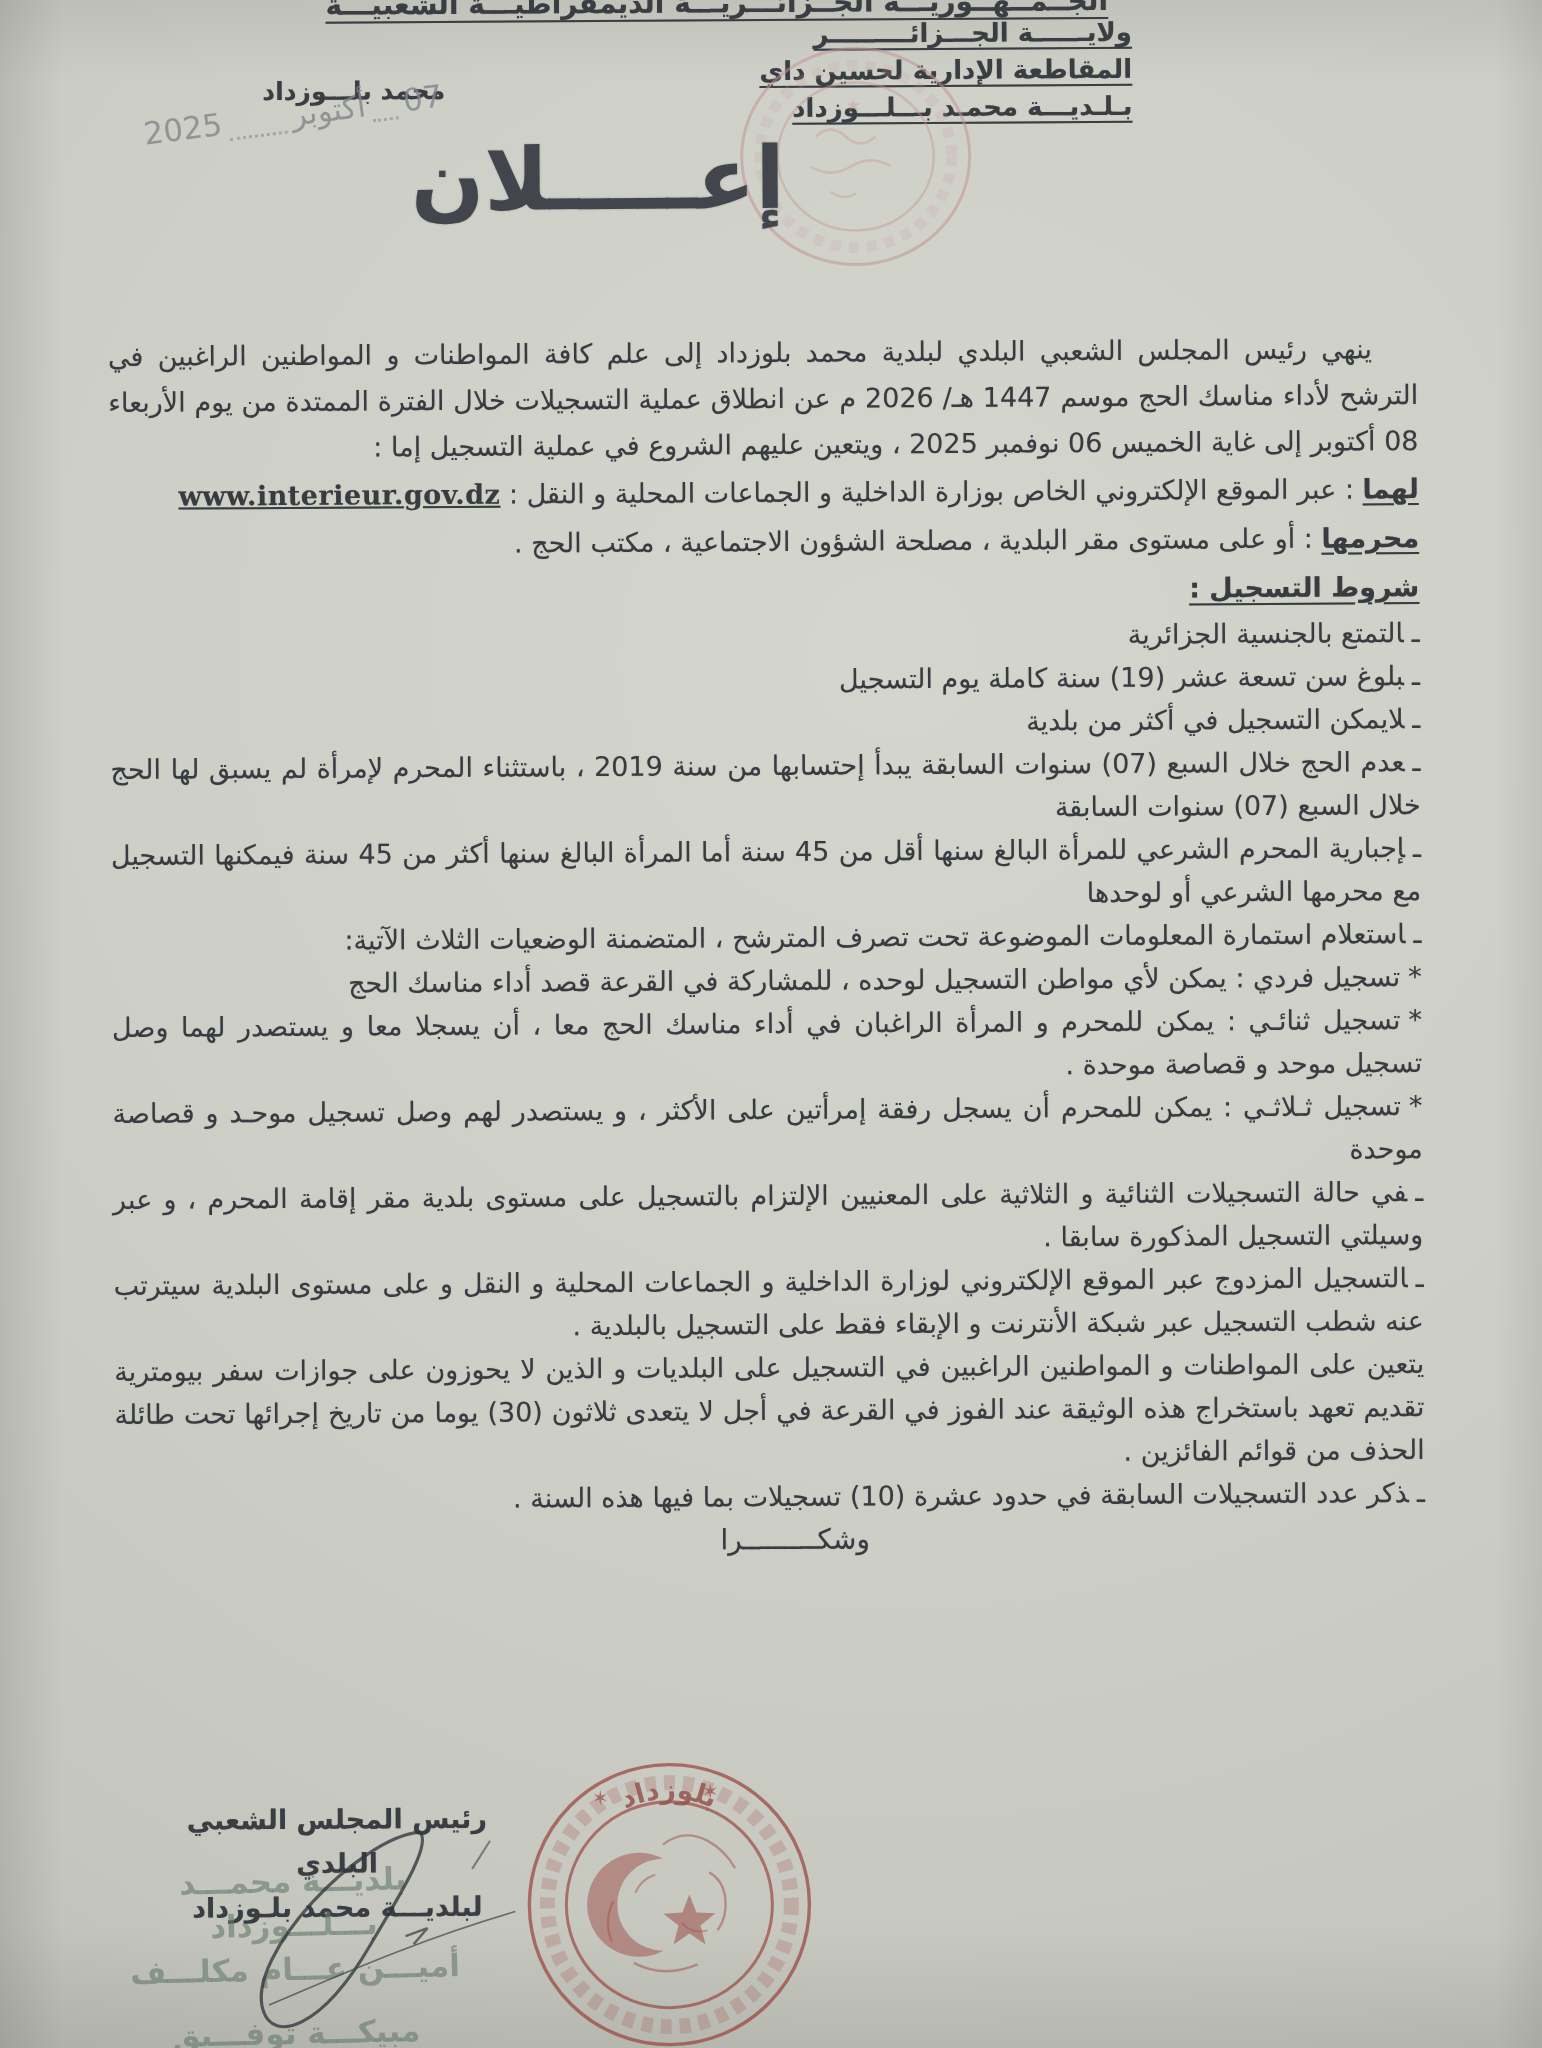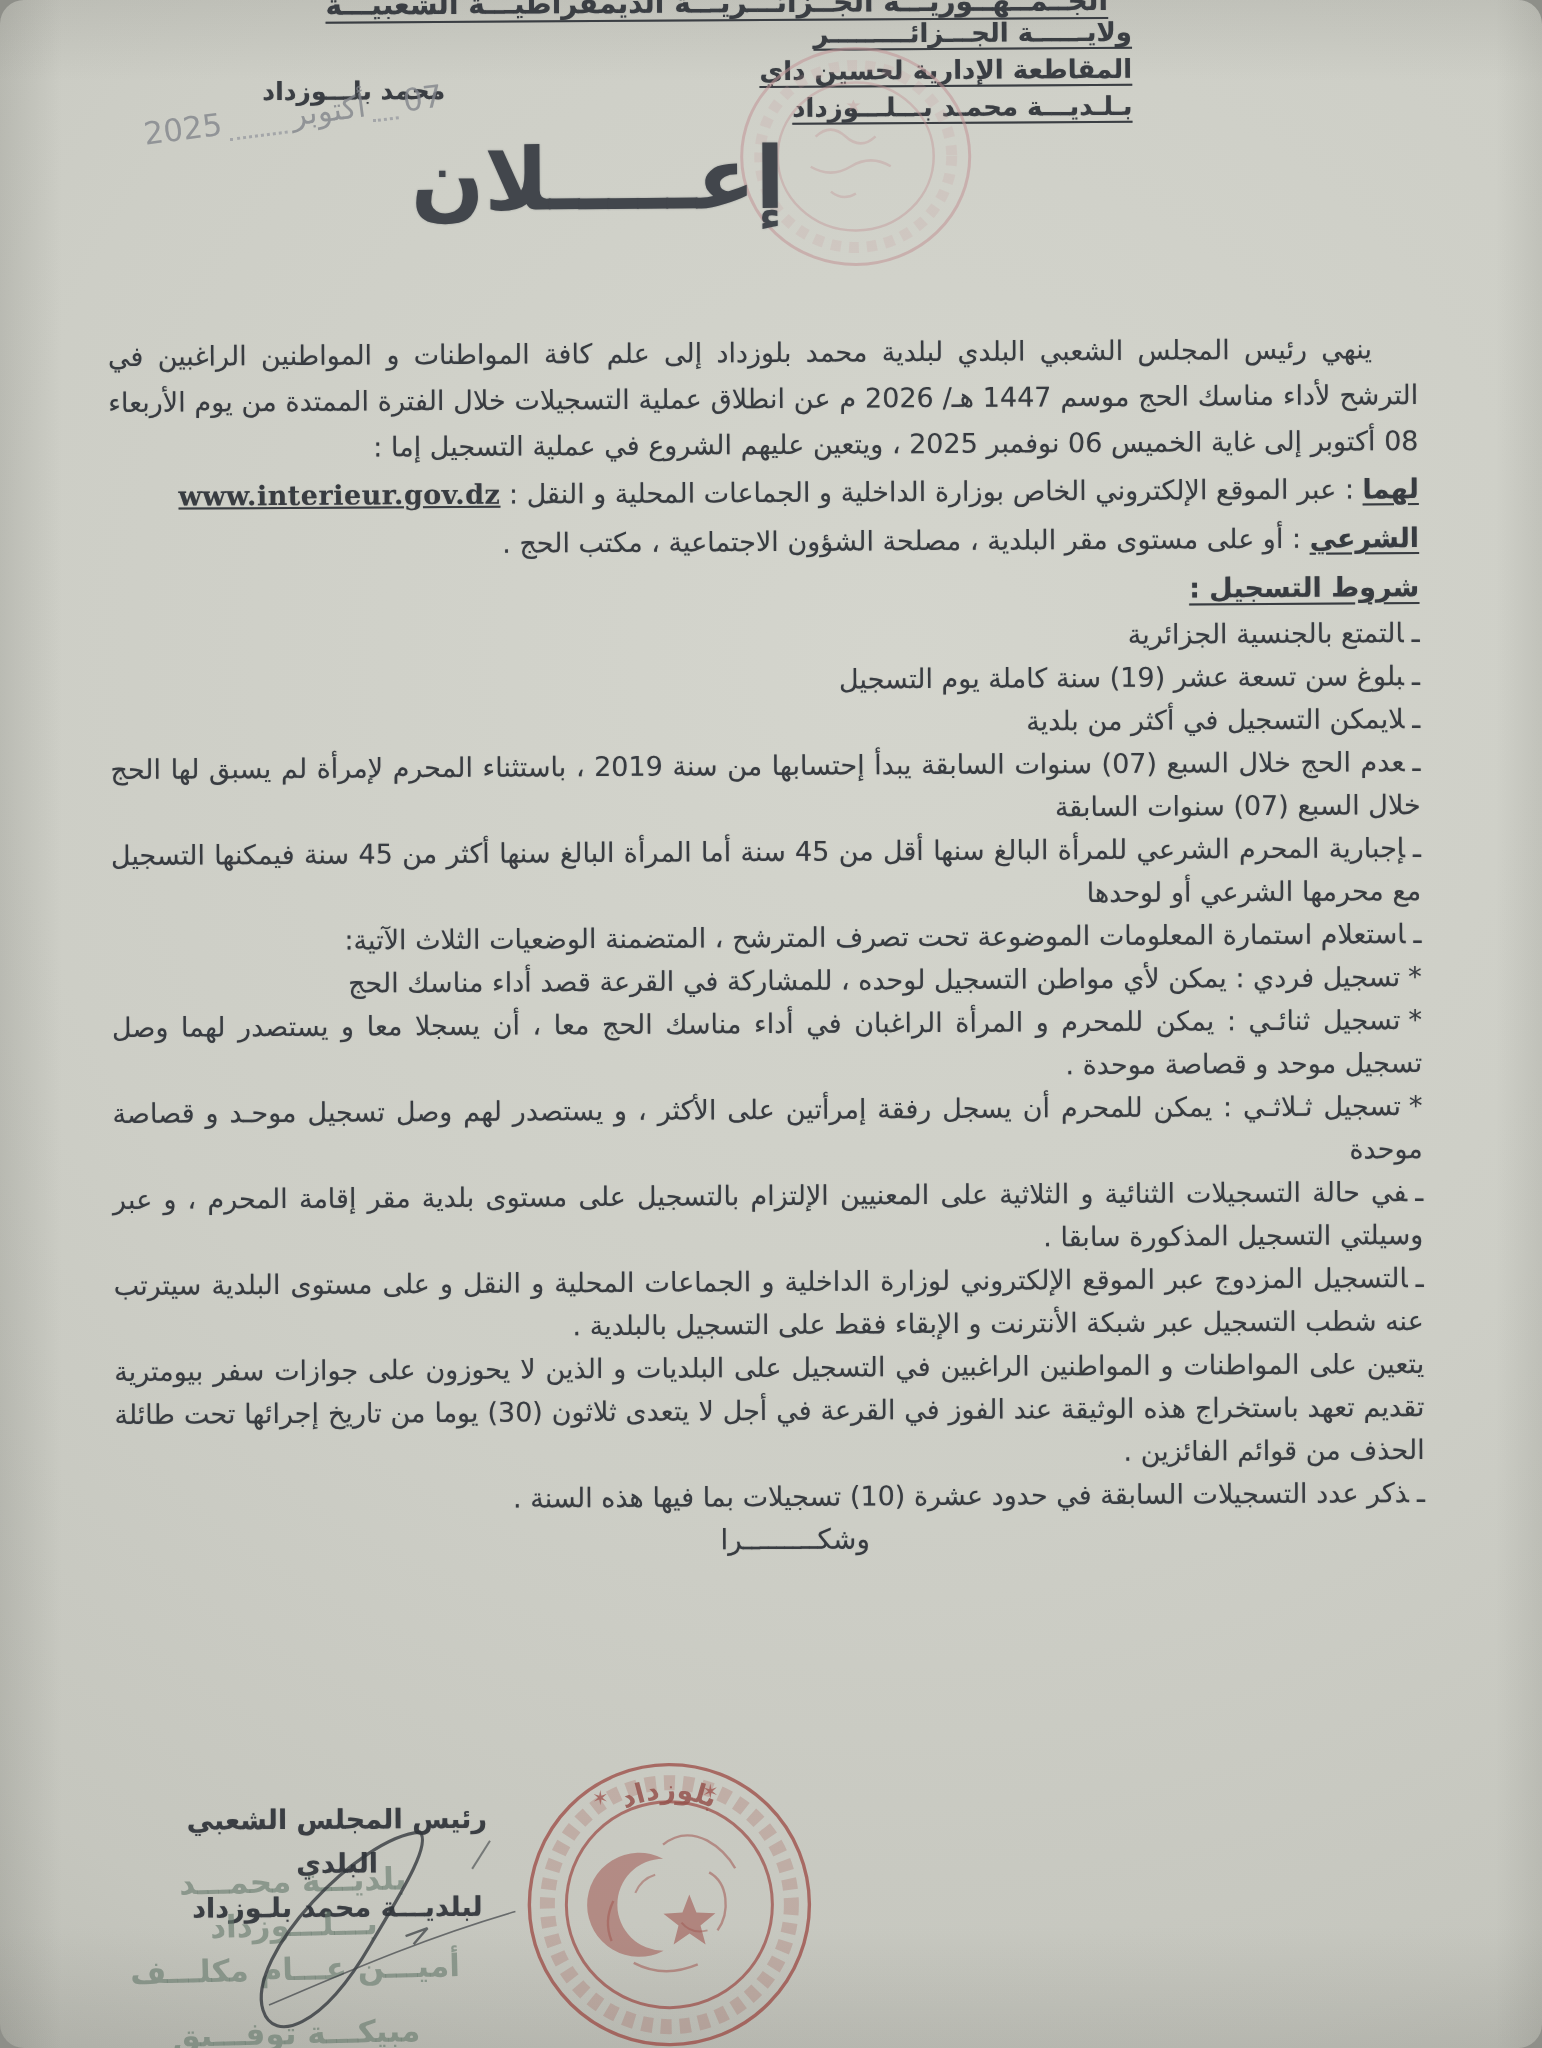--- a/index.html
+++ b/index.html
@@ -9,21 +9,20 @@
     margin:0 auto;
     overflow:hidden;
     font-family:"DejaVu Sans",sans-serif;
     background:
       linear-gradient(90deg, rgba(70,70,64,.14) 0%, rgba(70,70,64,0) 4%),
       linear-gradient(270deg, rgba(70,70,64,.10) 0%, rgba(70,70,64,0) 3%),
       linear-gradient(180deg, rgba(70,70,64,.10) 0%, rgba(70,70,64,0) 4%),
       linear-gradient(0deg, rgba(70,70,64,.12) 0%, rgba(70,70,64,0) 6%),
       radial-gradient(115% 85% at 58% 32%, #d4d5cd 0%, #cdcec6 50%, #c5c6be 82%, #babbb3 100%);
     color:#3a3e43;
-    border-radius:24px;
   }
   .tilt{position:absolute;inset:0;transform:rotate(-0.35deg);}
   .soft{text-shadow:0 0 1px rgba(70,74,80,.45);}
 
   
   .republic{
     position:absolute;top:-14px;left:318px;width:810px;
     text-align:center;font-size:28px;font-weight:bold;
     text-decoration:underline;text-underline-offset:7px;text-decoration-thickness:2px;
     white-space:nowrap;
@@ -125,21 +124,21 @@
     <div class="doc-title">إعـــــلان</div>
 
     <div class="body-text soft">
       <p class="intro">ينهي رئيس المجلس الشعبي البلدي لبلدية محمد بلوزداد إلى علم كافة المواطنات و المواطنين الراغبين في الترشح لأداء مناسك الحج موسم 1447 هـ/ 2026 م عن انطلاق عملية التسجيلات خلال الفترة الممتدة من يوم الأربعاء 08 أكتوبر إلى غاية الخميس 06 نوفمبر 2025 ، ويتعين عليهم الشروع في عملية التسجيل إما :</p>
 
       <p class="way">
         <span class="lbl">لهما</span><span> : عبر الموقع الإلكتروني الخاص بوزارة الداخلية و الجماعات المحلية و النقل : </span><span class="url">www.interieur.gov.dz</span>
       </p>
 
       <p class="way">
-        <span class="lbl">الشرعي</span><span> : أو على مستوى مقر البلدية ، مصلحة الشؤون الاجتماعية ، مكتب الحج .</span>
+        <span class="lbl">محرمها</span><span> : أو على مستوى مقر البلدية ، مصلحة الشؤون الاجتماعية ، مكتب الحج .</span>
       </p>
 
       <p class="cond-title">شروط التسجيل :</p>
 
       <p class="rule"><span class="mk">ـ</span><span>التمتع بالجنسية الجزائرية</span></p>
       <p class="rule"><span class="mk">ـ</span><span>بلوغ سن تسعة عشر (19) سنة كاملة يوم التسجيل</span></p>
       <p class="rule"><span class="mk">ـ</span><span>لايمكن التسجيل في أكثر من بلدية</span></p>
       <p class="rule"><span class="mk">ـ</span><span>عدم الحج خلال السبع (07) سنوات السابقة يبدأ إحتسابها من سنة 2019 ، باستثناء المحرم لإمرأة لم يسبق لها الحج خلال السبع (07) سنوات السابقة</span></p>
       <p class="rule"><span class="mk">ـ</span><span>إجبارية المحرم الشرعي للمرأة البالغ سنها أقل من 45 سنة أما المرأة البالغ سنها أكثر من 45 سنة فيمكنها التسجيل مع محرمها الشرعي أو لوحدها</span></p>
       <p class="rule"><span class="mk">ـ</span><span>استعلام استمارة المعلومات الموضوعة تحت تصرف المترشح ، المتضمنة الوضعيات الثلاث الآتية:</span></p>

